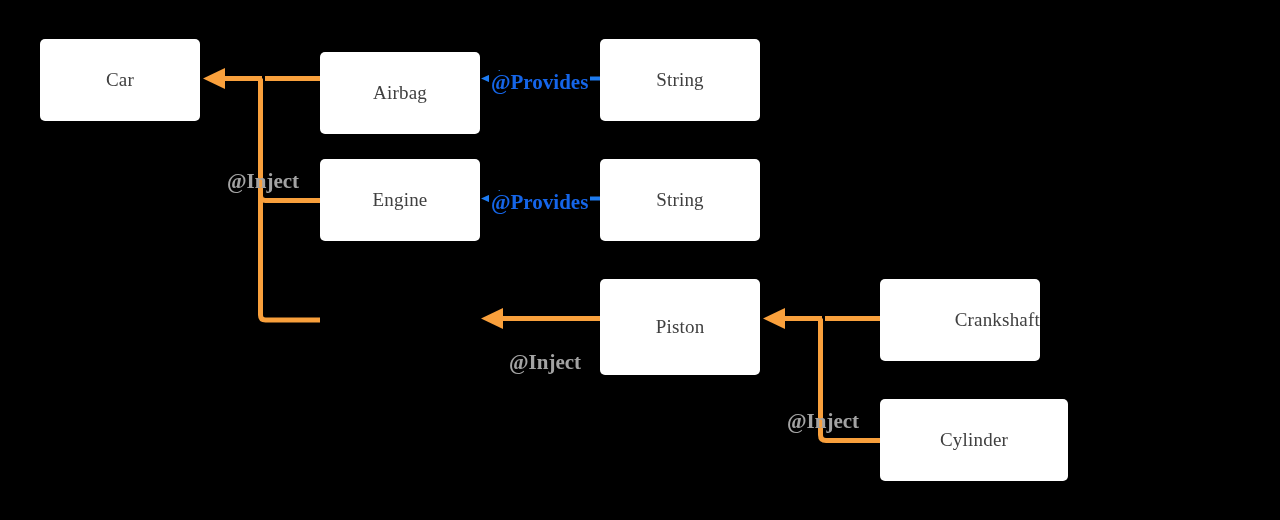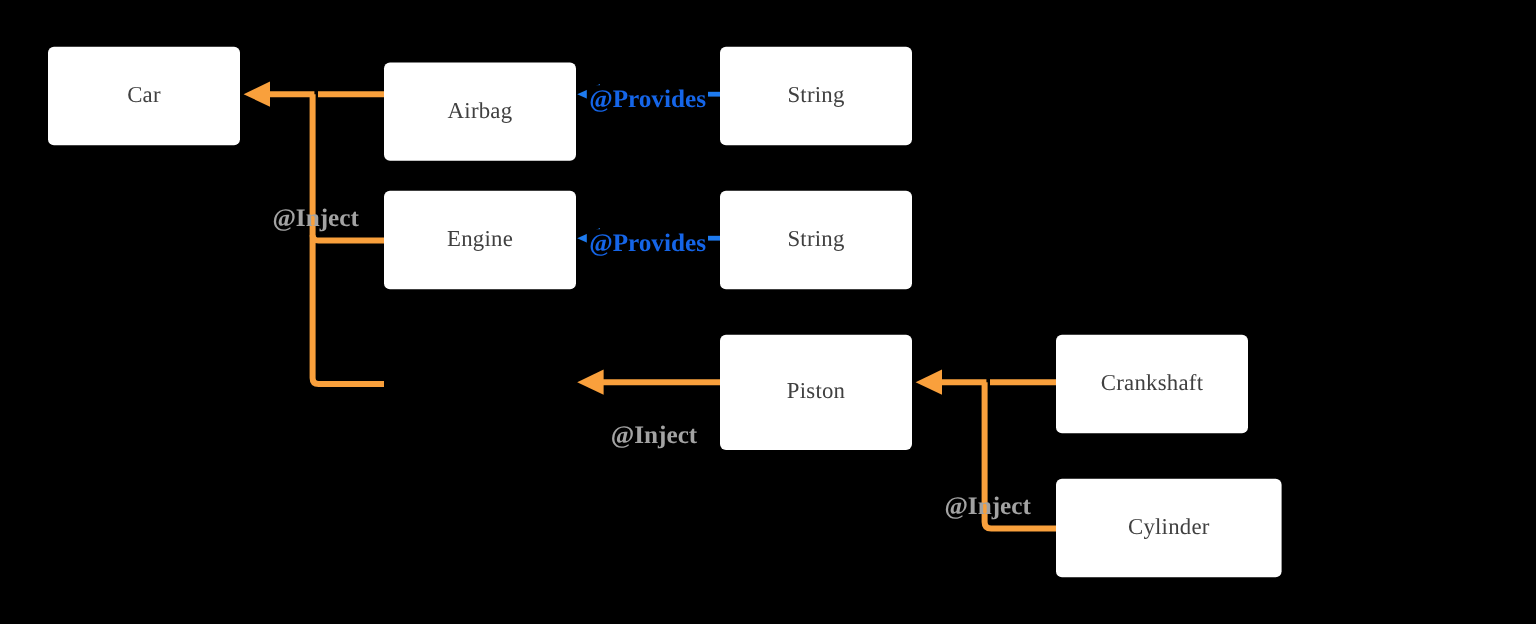--- a/index.html
+++ b/index.html
@@ -113,21 +113,21 @@
 
   <div class="node" style="left:600px; top:159px; width:160px; height:82px;">
     <span>String</span>
   </div>
 
 
   <div class="node" style="left:600px; top:279px; width:160px; height:96px;">
     <span>Piston</span>
   </div>
 
-  <div class="node" style="left:880px; top:279px; width:160px; height:82px;">
+  <div class="node" style="left:880px; top:279px; width:160px; height:82px;justify-content:flex-end;">
     <span>Crankshaft</span>
   </div>
 
   <div class="node" style="left:880px; top:399px; width:188px; height:82px;">
     <span>Cylinder</span>
   </div>
 
   <div class="edge-label inject" style="left:227px; top:131px;">@Inject</div>
 
   <div class="edge-label provides on-line" style="left:489px; top:71px;">@Provides</div>

